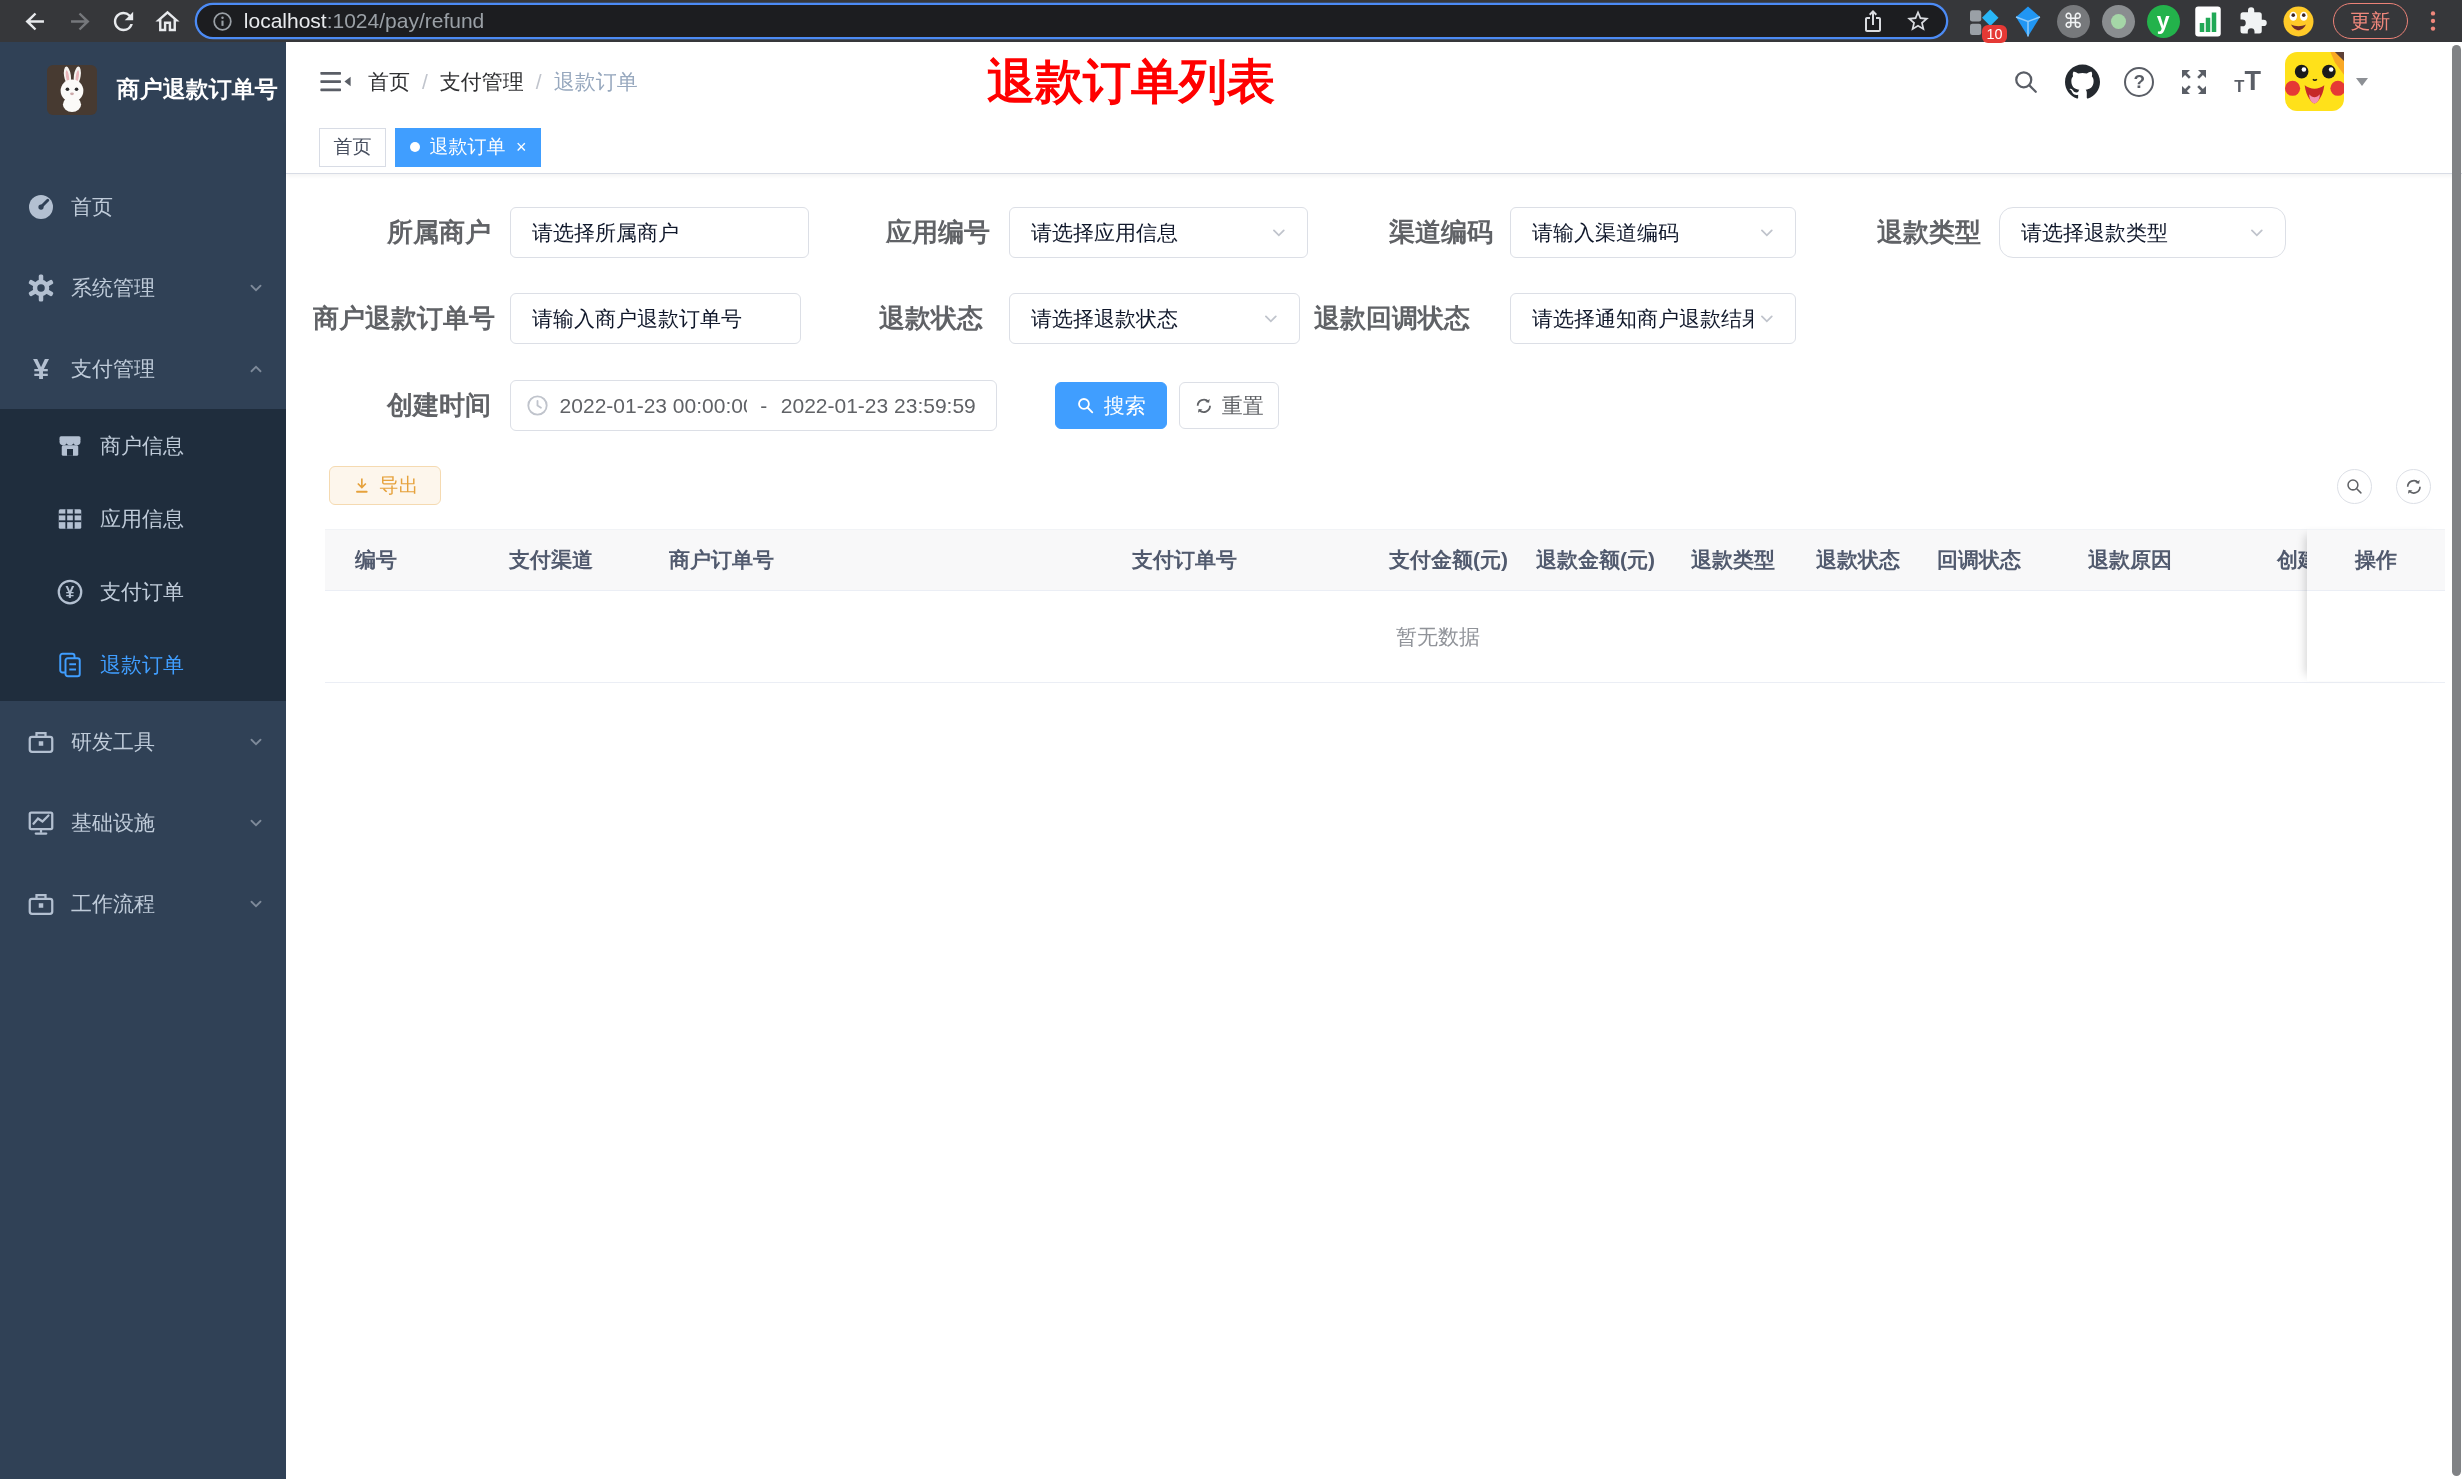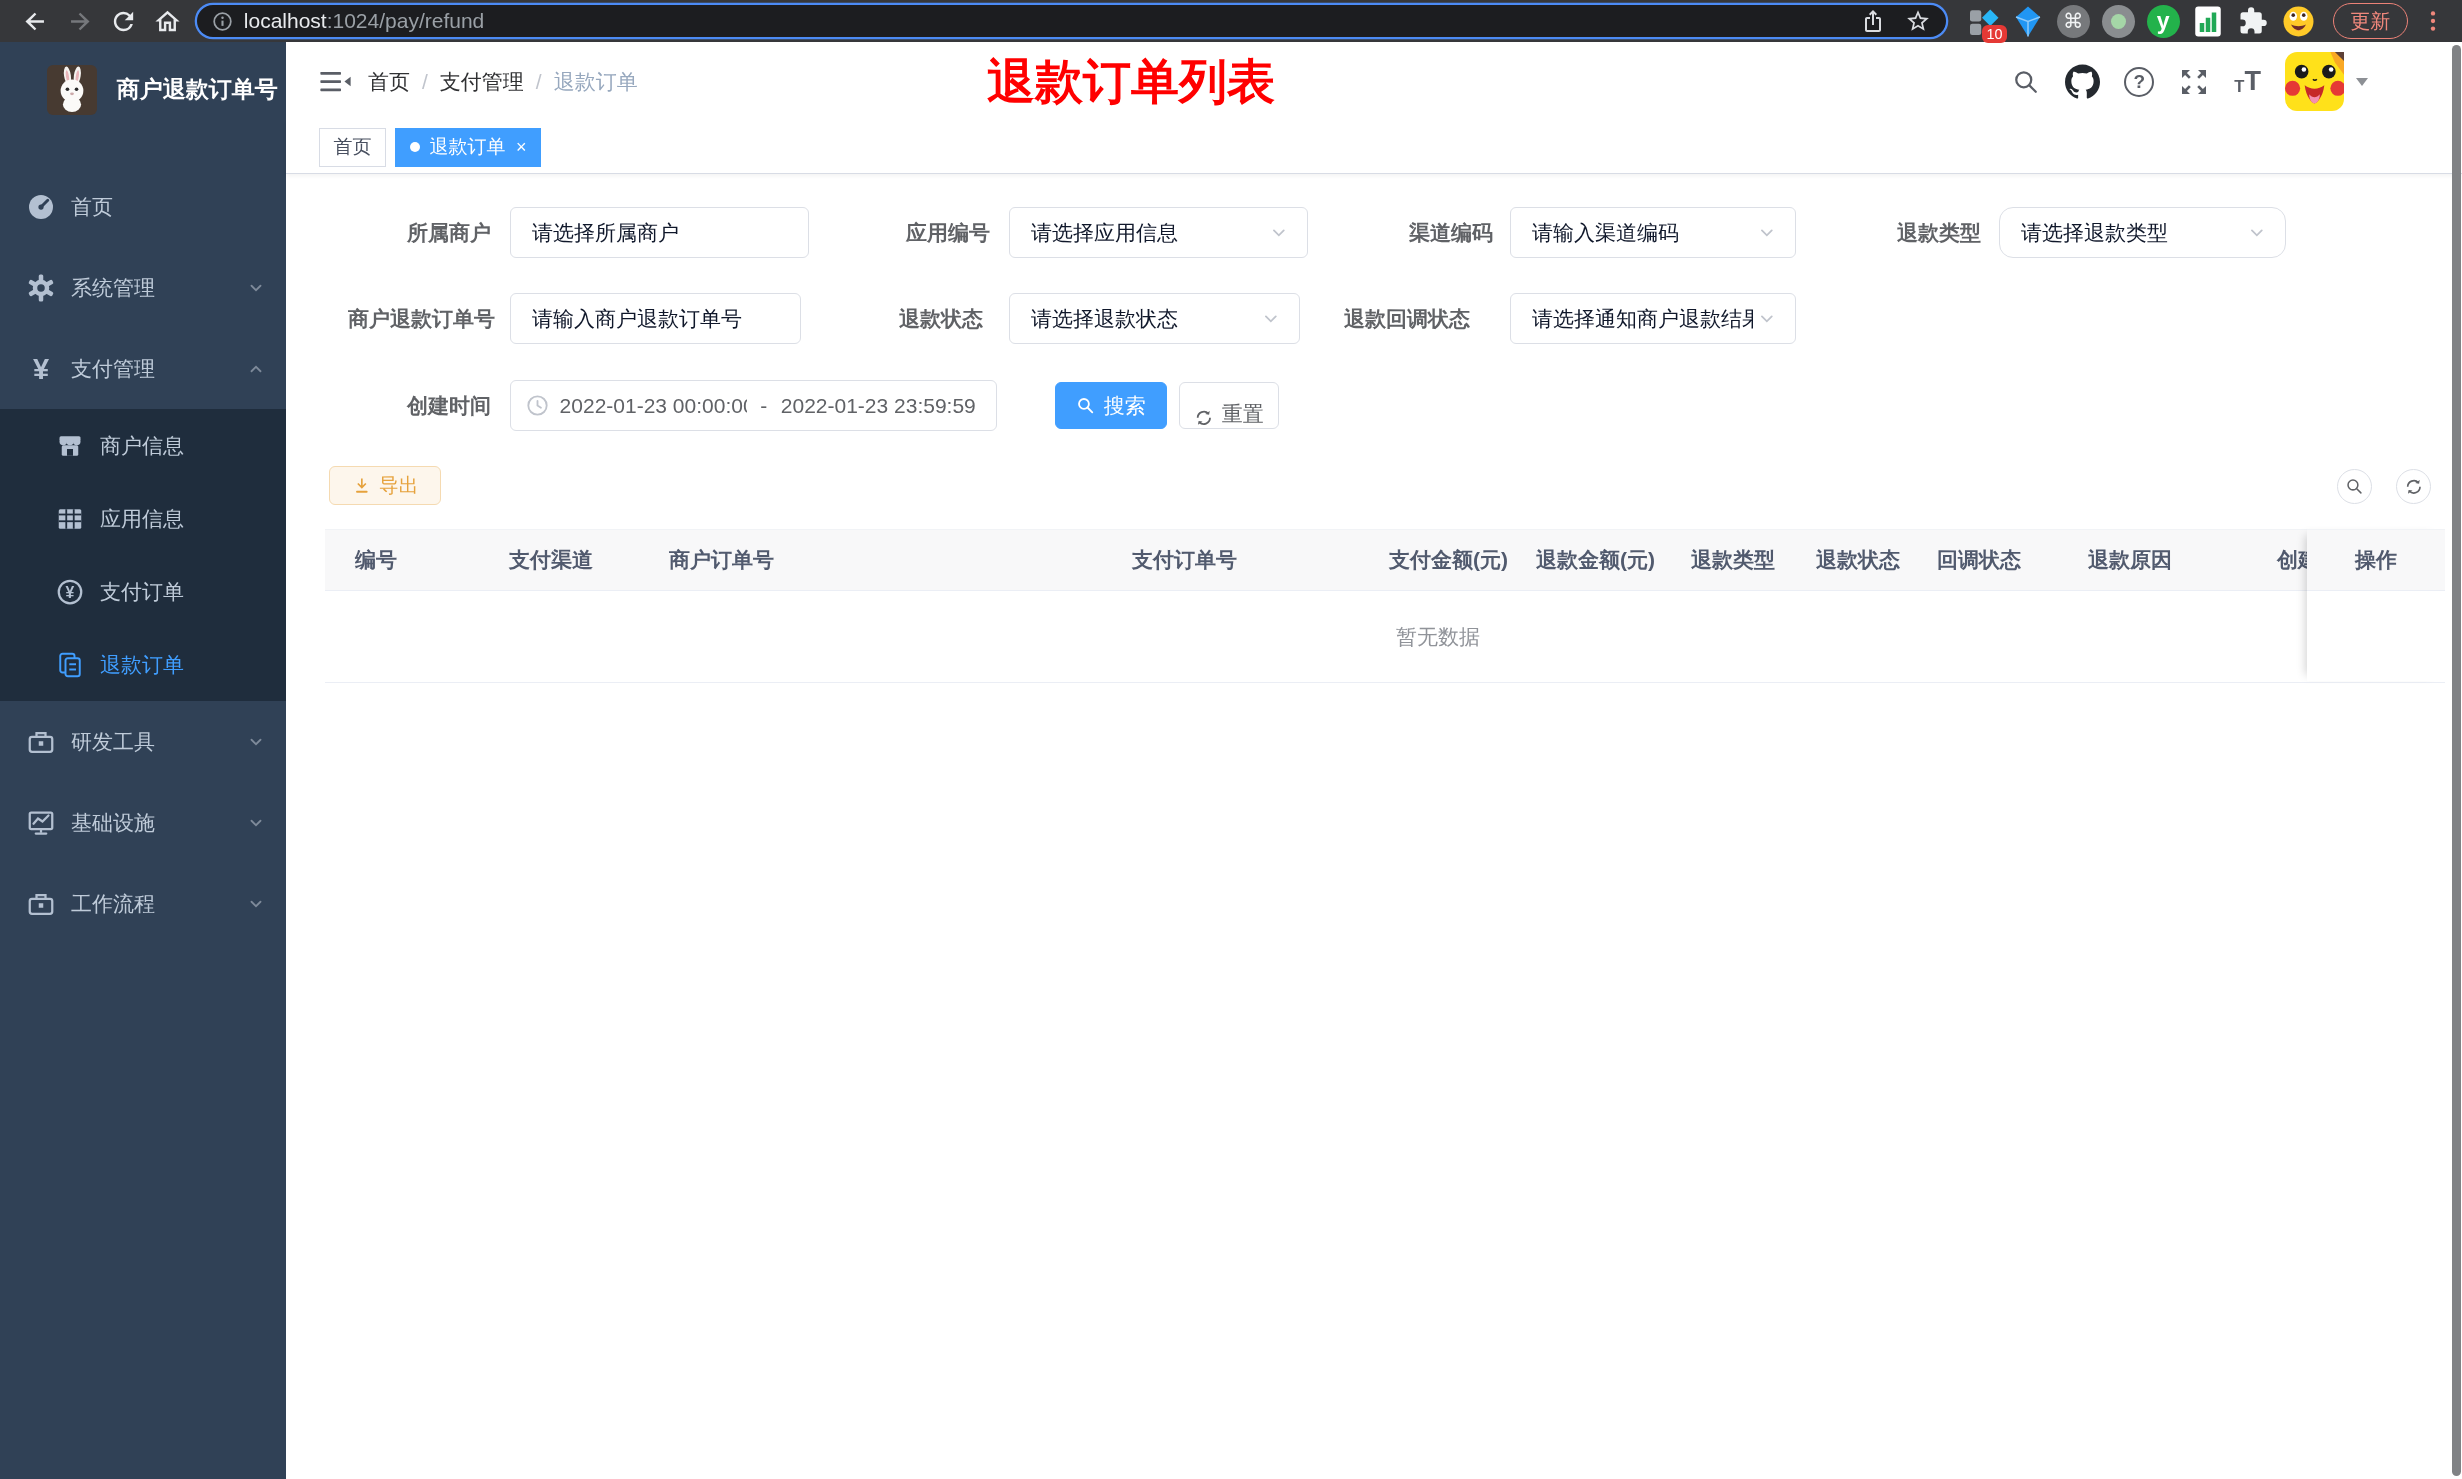--- a/index.html
+++ b/index.html
@@ -56,21 +56,21 @@
   #tags{height:53px;border-bottom:0.8px solid #d8dce5;box-shadow:0 1.5px 4.5px rgba(0,0,0,.05);
         display:flex;align-items:center;padding-left:33px;box-sizing:border-box;background:#fff;}
   .tag{height:39px;border:0.8px solid #d8dce5;background:#fff;color:#495060;display:flex;align-items:center;
        padding:0 13.6px;font-size:19px;margin-right:9px;cursor:pointer;box-sizing:border-box;}
   .tag.active{background:#409eff;border-color:#409eff;color:#fff;}
   .tag-dot{width:10.6px;height:10.6px;border-radius:50%;background:#fff;margin-right:9px;}
   .tag-close{margin-left:10.6px;font-size:18px;line-height:1;}
   
   #content{position:absolute;top:132px;left:0;right:0;bottom:0;}
   .f-label{position:absolute;height:51px;line-height:51px;text-align:right;font-weight:700;
-           color:#606266;font-size:21px;white-space:nowrap;}
+           color:#606266;font-size:26px;white-space:nowrap;}
   .f-field{position:absolute;height:51px;border:0.8px solid #dcdfe6;border-radius:6px;background:#fff;
            display:flex;align-items:center;padding:0 18px 0 21px;box-sizing:border-box;overflow:hidden;cursor:text;}
   .ph{color:#0f172a;font-size:21px;white-space:nowrap;overflow:hidden;}
   .f-chev{margin-left:auto;flex:none;}
   .date-text{color:#606266;font-size:21px;white-space:nowrap;overflow:hidden;}
   .date-sep{color:#606266;font-size:21px;margin:0 13.6px;flex:none;}
   .btn{position:absolute;height:47px;border-radius:6px;display:flex;align-items:center;justify-content:center;
        gap:7.6px;font-size:21px;cursor:pointer;box-sizing:border-box;}
   .btn-primary{background:#409eff;color:#fff;border:0.8px solid #409eff;}
   .btn-plain{background:#fff;color:#606266;border:0.8px solid #dcdfe6;}
@@ -449,21 +449,21 @@
       <span class="date-sep">-</span>
       <span class="date-text" style="flex:1;">2022-01-23 23:59:59</span>
     </div>
     <div class="btn btn-primary" style="left:769px;top:208px;width:112px;">
       <svg width="19.7" height="19.7" viewBox="0 0 26 26">
         <circle cx="10.5" cy="10.5" r="6.5" fill="none" stroke="#fff" stroke-width="2.4"></circle>
         <line x1="15.5" y1="15.5" x2="21.5" y2="21.5" stroke="#fff" stroke-width="2.4" stroke-linecap="round"></line>
       </svg>
       <span>搜索</span>
     </div>
-    <div class="btn btn-plain" style="left:893px;top:208px;width:100px;align-items:flex-end;">
+    <div class="btn btn-plain" style="left:893px;top:208px;width:100px;">
       <svg width="19.7" height="19.7" viewBox="0 0 24 24">
         <path d="M4.5 12a7.5 7.5 0 0 1 13-5.1" fill="none" stroke="#606266" stroke-width="2.2"></path>
         <path d="M19.5 12a7.5 7.5 0 0 1-13 5.1" fill="none" stroke="#606266" stroke-width="2.2"></path>
         <polygon points="18.6,3.4 18.6,8.2 13.8,8.2" fill="#606266" transform="rotate(10 18 7)"></polygon>
         <polygon points="5.4,20.6 5.4,15.8 10.2,15.8" fill="#606266" transform="rotate(10 6 17)"></polygon>
       </svg>
       <span>重置</span>
     </div>
 
     <div class="btn-export" style="left:43px;top:292px;width:112px;">

